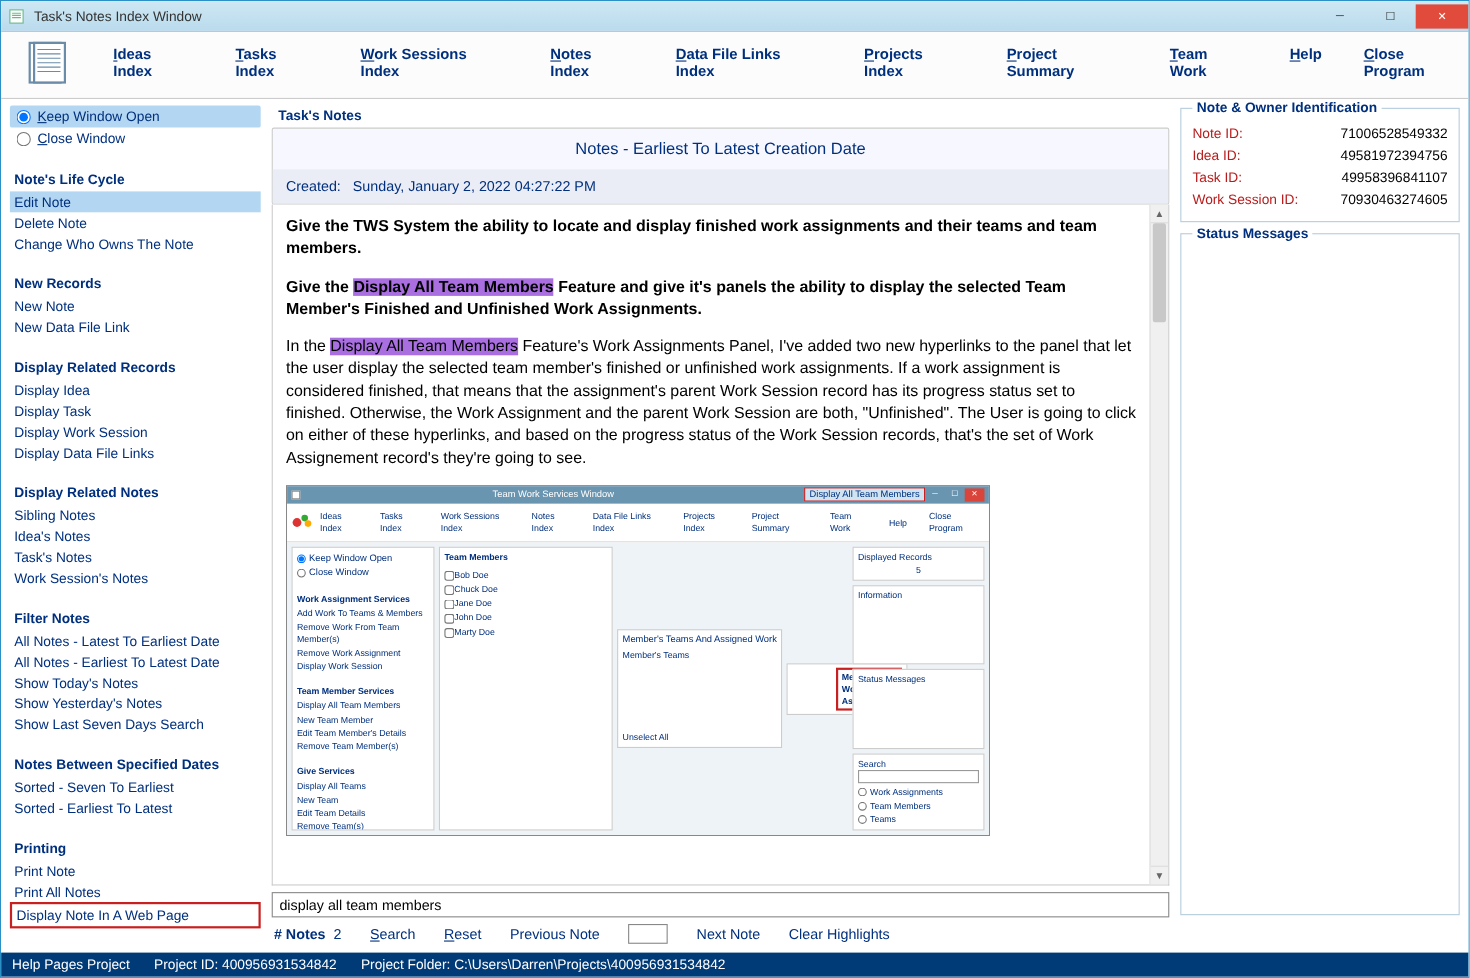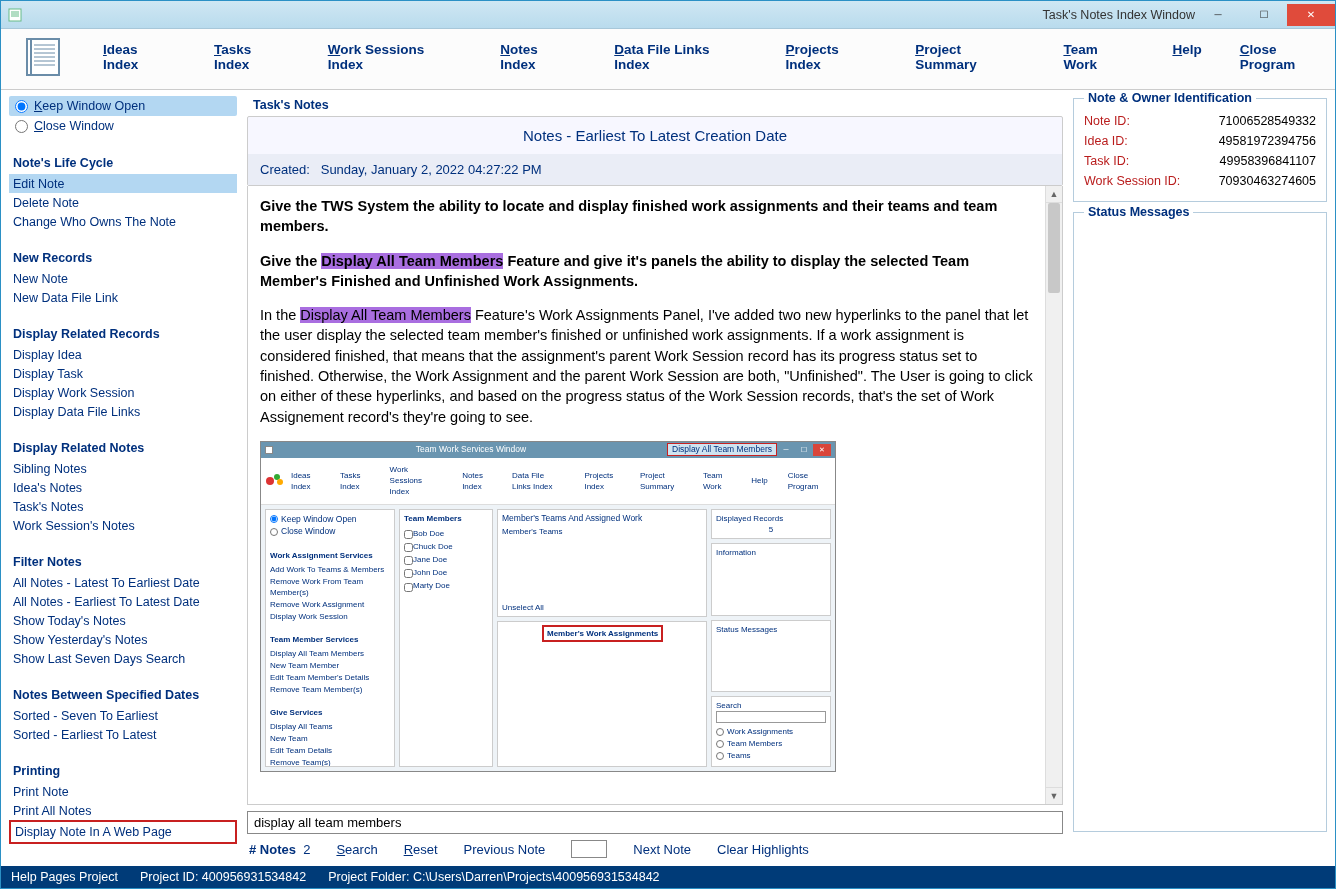--- a/index.html
+++ b/index.html
@@ -24,21 +24,21 @@
     position: relative;
     border-bottom: 1px solid #a8c7d9;
   }
   .titlebar .win-icon {
     width: 16px; height: 16px;
     margin-right: 8px;
     display:flex; align-items:center; justify-content:center;
   }
   .titlebar .title {
     flex: 1;
-    text-align: right;
+    text-align: left;
     color: #333;
     font-size: 12.5px;
   }
   .win-controls {
     display: flex;
     height: 22px;
   }
   .win-btn {
     width: 46px;
     height: 22px;
@@ -193,21 +193,21 @@
   }
   .scrollbar .thumb {
     position:absolute; top:17px; left:2px; right:2px;
     height: 90px;
     background: #c8c8c8;
     border-radius: 2px;
   }
 
   
   .mini-window {
-    width: 576px;
+    width: 640px;
     border: 1px solid #888;
     font-size: 8.5px;
     color: #00307d;
     background: #fff;
     margin-top: 6px;
   }
   .mini-titlebar {
     height: 16px;
     background: #6a95b0;
     display:flex; align-items:center;
@@ -254,21 +254,21 @@
   .mini-side .ml { display:block; margin:1px 0; font-size:8px;}
   .mini-col {
     flex:1; background:#fff; border:1px solid #ccc;
     padding:3px 4px;
     display:flex; flex-direction:column;
   }
   .mini-col .ch { font-weight:bold; font-size:8px; margin-bottom:3px;}
   .mini-member { display:flex; align-items:flex-end; gap:0; padding:1px 0; font-size:8px;}
   .mini-member input { width:9px; height:9px;}
   .mini-col2 {
-    width:210px; display:flex; flex-direction:column; gap:4px;
+    width:210px; display:flex; flex-direction:row; gap:4px;align-items:center;
   }
   .mini-panel { background:#fff; border:1px solid #ccc; padding:3px 4px; flex:1;}
   .mini-panel.small { flex:0 0 auto; }
   .mini-wa-box {
     border:2px solid #c82020;
     padding:1px 3px;
     font-size:8px;
     font-weight:bold;
     display:inline-block;
     margin-left:40px;

